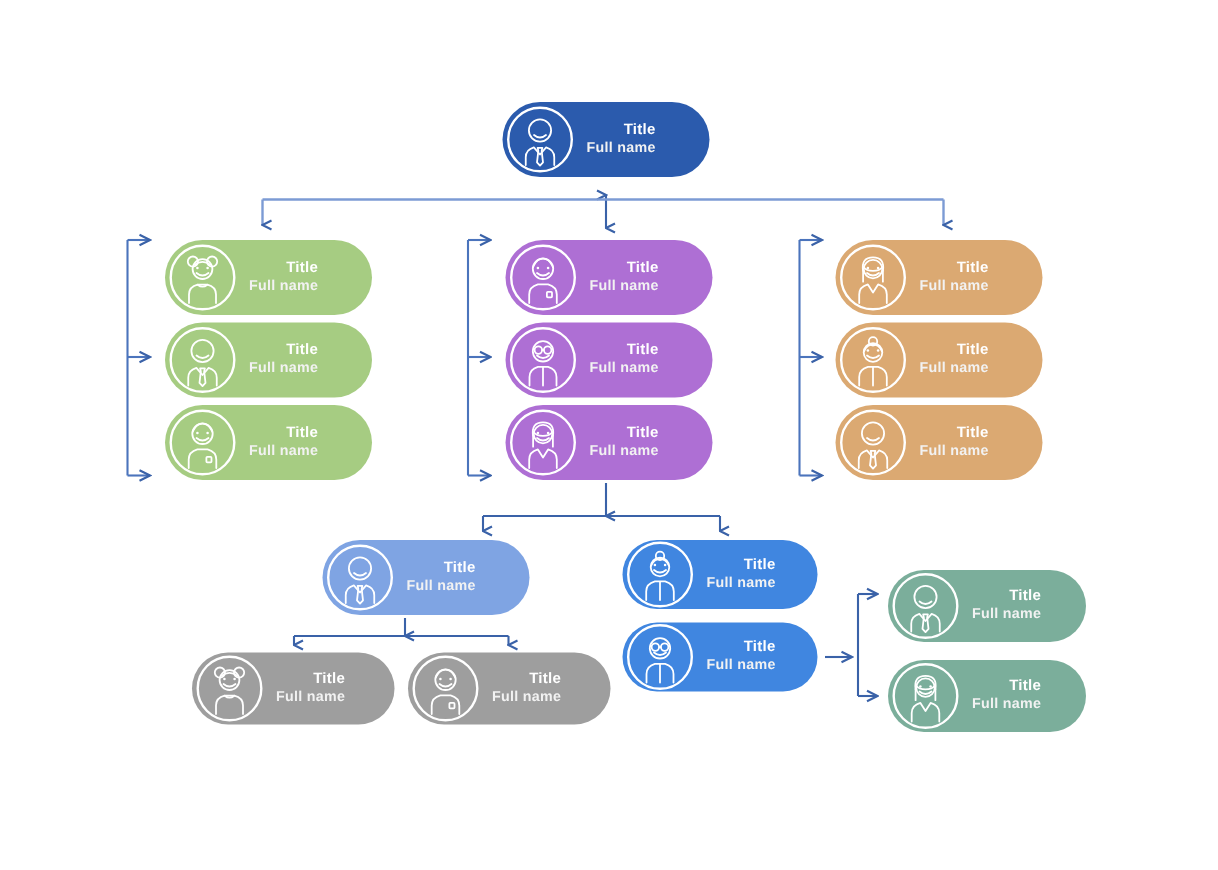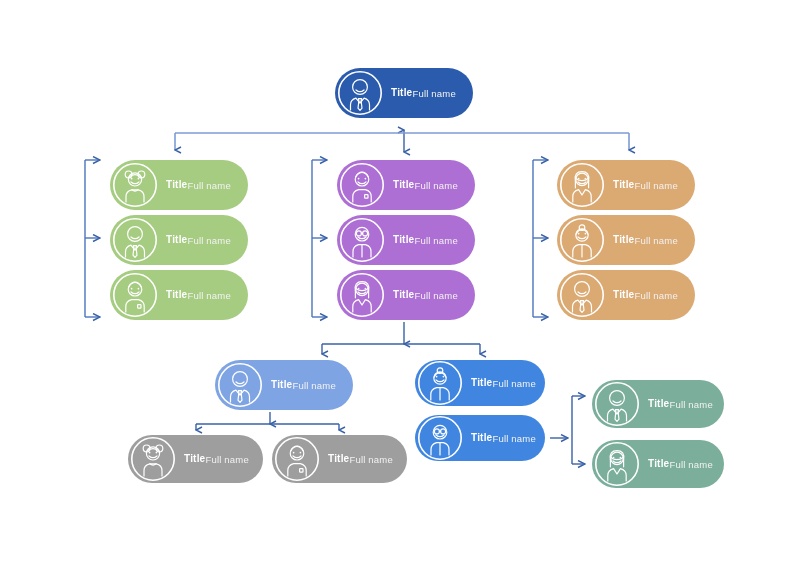--- a/index.html
+++ b/index.html
@@ -19,30 +19,30 @@
   }
   .node .iconwrap{
     position:relative;
     width:46px;height:46px;
     flex:0 0 46px;
     margin-left:2px;
     display:flex;align-items:center;justify-content:center;
   }
   .node .iconwrap svg{display:block;}
   .node .txt{
-    display:flex;flex-direction:row;justify-content:center;
+    display:flex;flex-direction:column;justify-content:center;
     margin-left:8px;
     line-height:1.15;
     text-align:right;
   }
   .node .title{
     color:#ffffff;font-weight:bold;font-size:10px;letter-spacing:.2px;
   }
   .node .fullname{
-    color:#f2f2f2;font-size:9.5px;margin-top:2px;letter-spacing:.2px;
+    color:#f2f2f2;font-size:9.5px;margin-top:2px;letter-spacing:.2px;font-weight:bold;
   }
 </style>
 </head>
 <body>
 
 <div id="canvas">
 
   <svg class="conn" viewBox="0 0 812 580" xmlns="http://www.w3.org/2000/svg">
     <defs>
       <marker id="arrDown" markerWidth="8" markerHeight="8" refX="4" refY="7" orient="auto" markerUnits="userSpaceOnUse">

